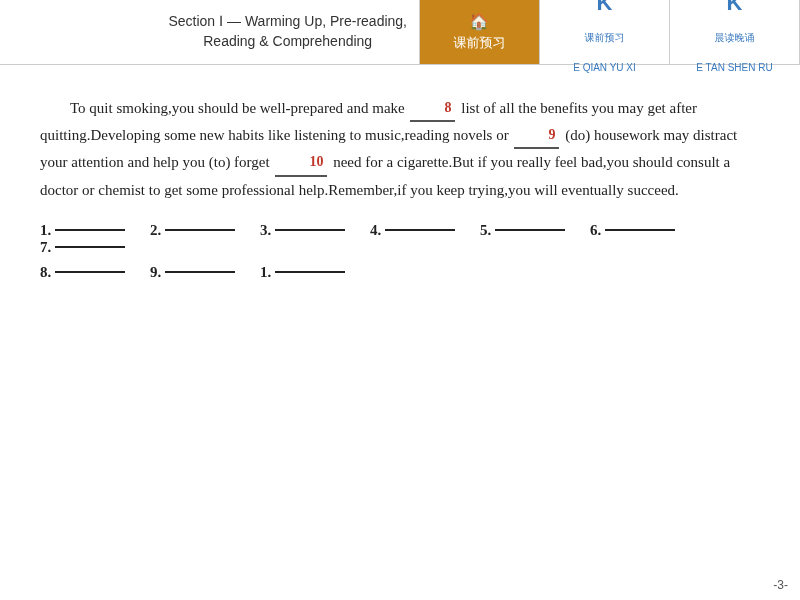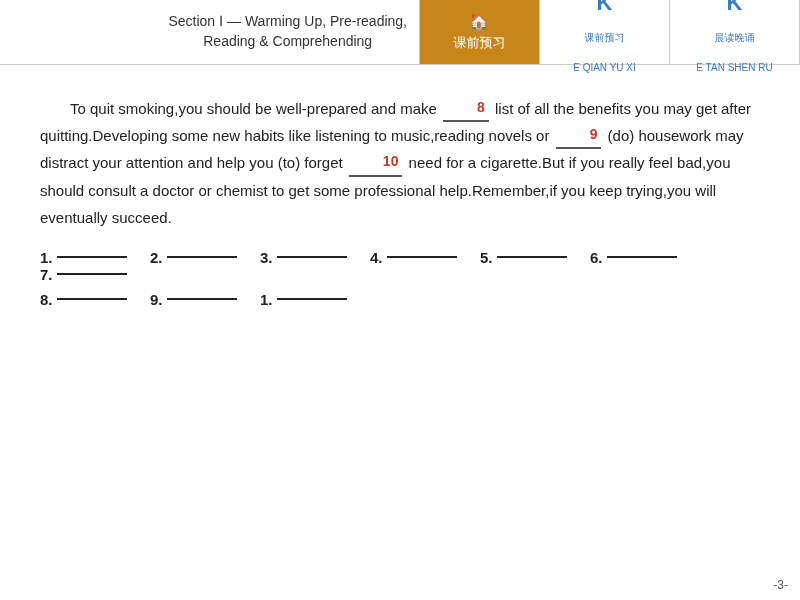--- a/index.html
+++ b/index.html
@@ -70,20 +70,21 @@
 
     .header-tab .k-sub {
       font-size: 10px;
       color: #3a7abf;
       margin-top: 17px;
     }
 
     
     .content {
       padding: 30px 40px 20px 40px;
+      font-family: Liberation Serif, serif;
     }
 
     .paragraph {
       font-size: 15px;
       color: #222;
       line-height: 1.8;
       text-align: left;
       margin-bottom: 18px;
       text-indent: 2em;
     }

